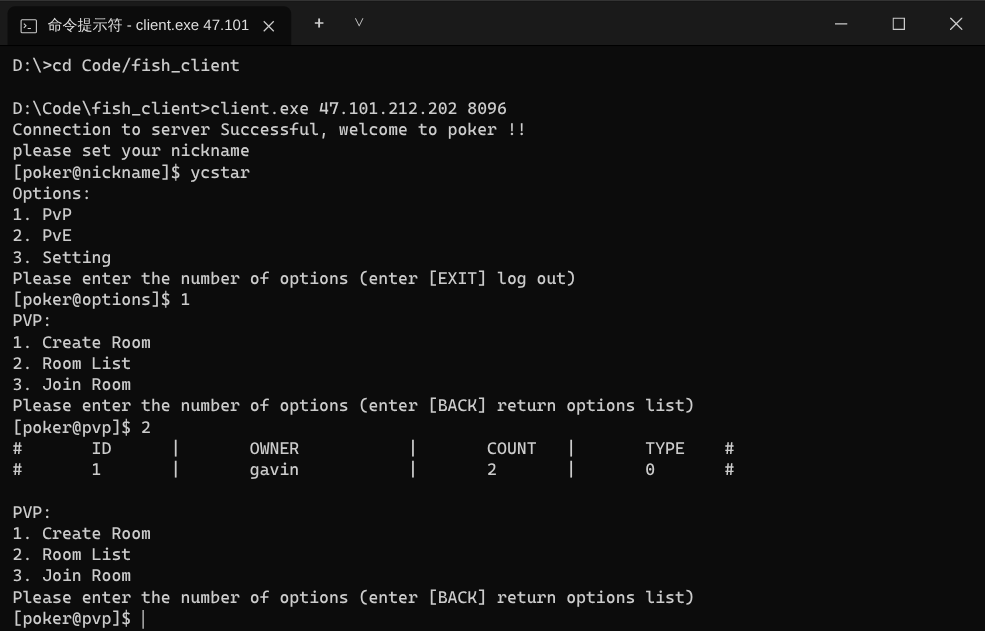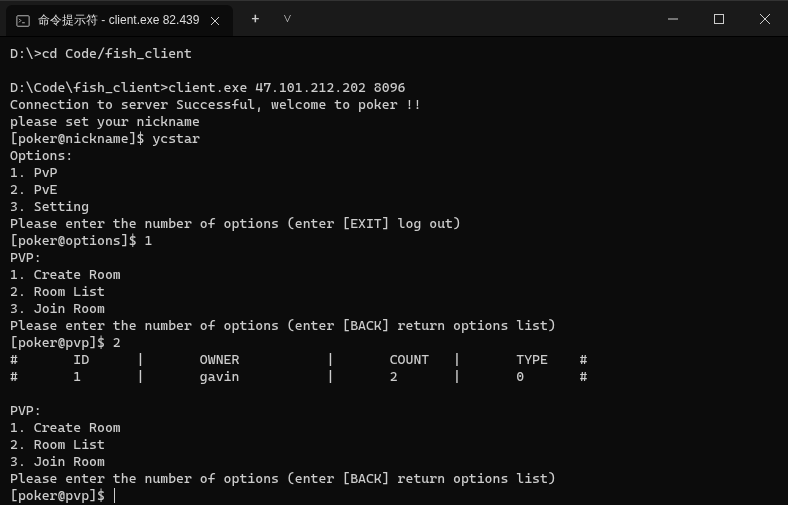--- a/index.html
+++ b/index.html
@@ -112,21 +112,21 @@
 
 <div class="titlebar">
   <div class="tab">
     <span class="tab-icon">
       <svg viewBox="0 0 16 16" width="14" height="14">
           <rect x="1" y="2" width="14" height="12" rx="1" fill="none" stroke="#ccc" stroke-width="1"></rect>
           <path d="M3.5 5.5 L5.5 7.5 L3.5 9.5" stroke="#ccc" stroke-width="1" fill="none"></path>
           <line x1="7" y1="10" x2="10" y2="10" stroke="#ccc" stroke-width="1"></line>
         </svg>
     </span>
-    <span class="tab-title">命令提示符 - client.exe  82.439</span>
+    <span class="tab-title">命令提示符 - client.exe  47.101</span>
     <span class="tab-close">
       <svg viewBox="0 0 10 10" width="10" height="10">
           <line x1="1" y1="1" x2="9" y2="9" stroke="currentColor" stroke-width="1"></line>
           <line x1="9" y1="1" x2="1" y2="9" stroke="currentColor" stroke-width="1"></line>
         </svg>
     </span>
   </div>
   <div class="tabstrip-controls">
     <div class="tabstrip-btn">+</div>
     <div class="tabstrip-btn">˅</div>

